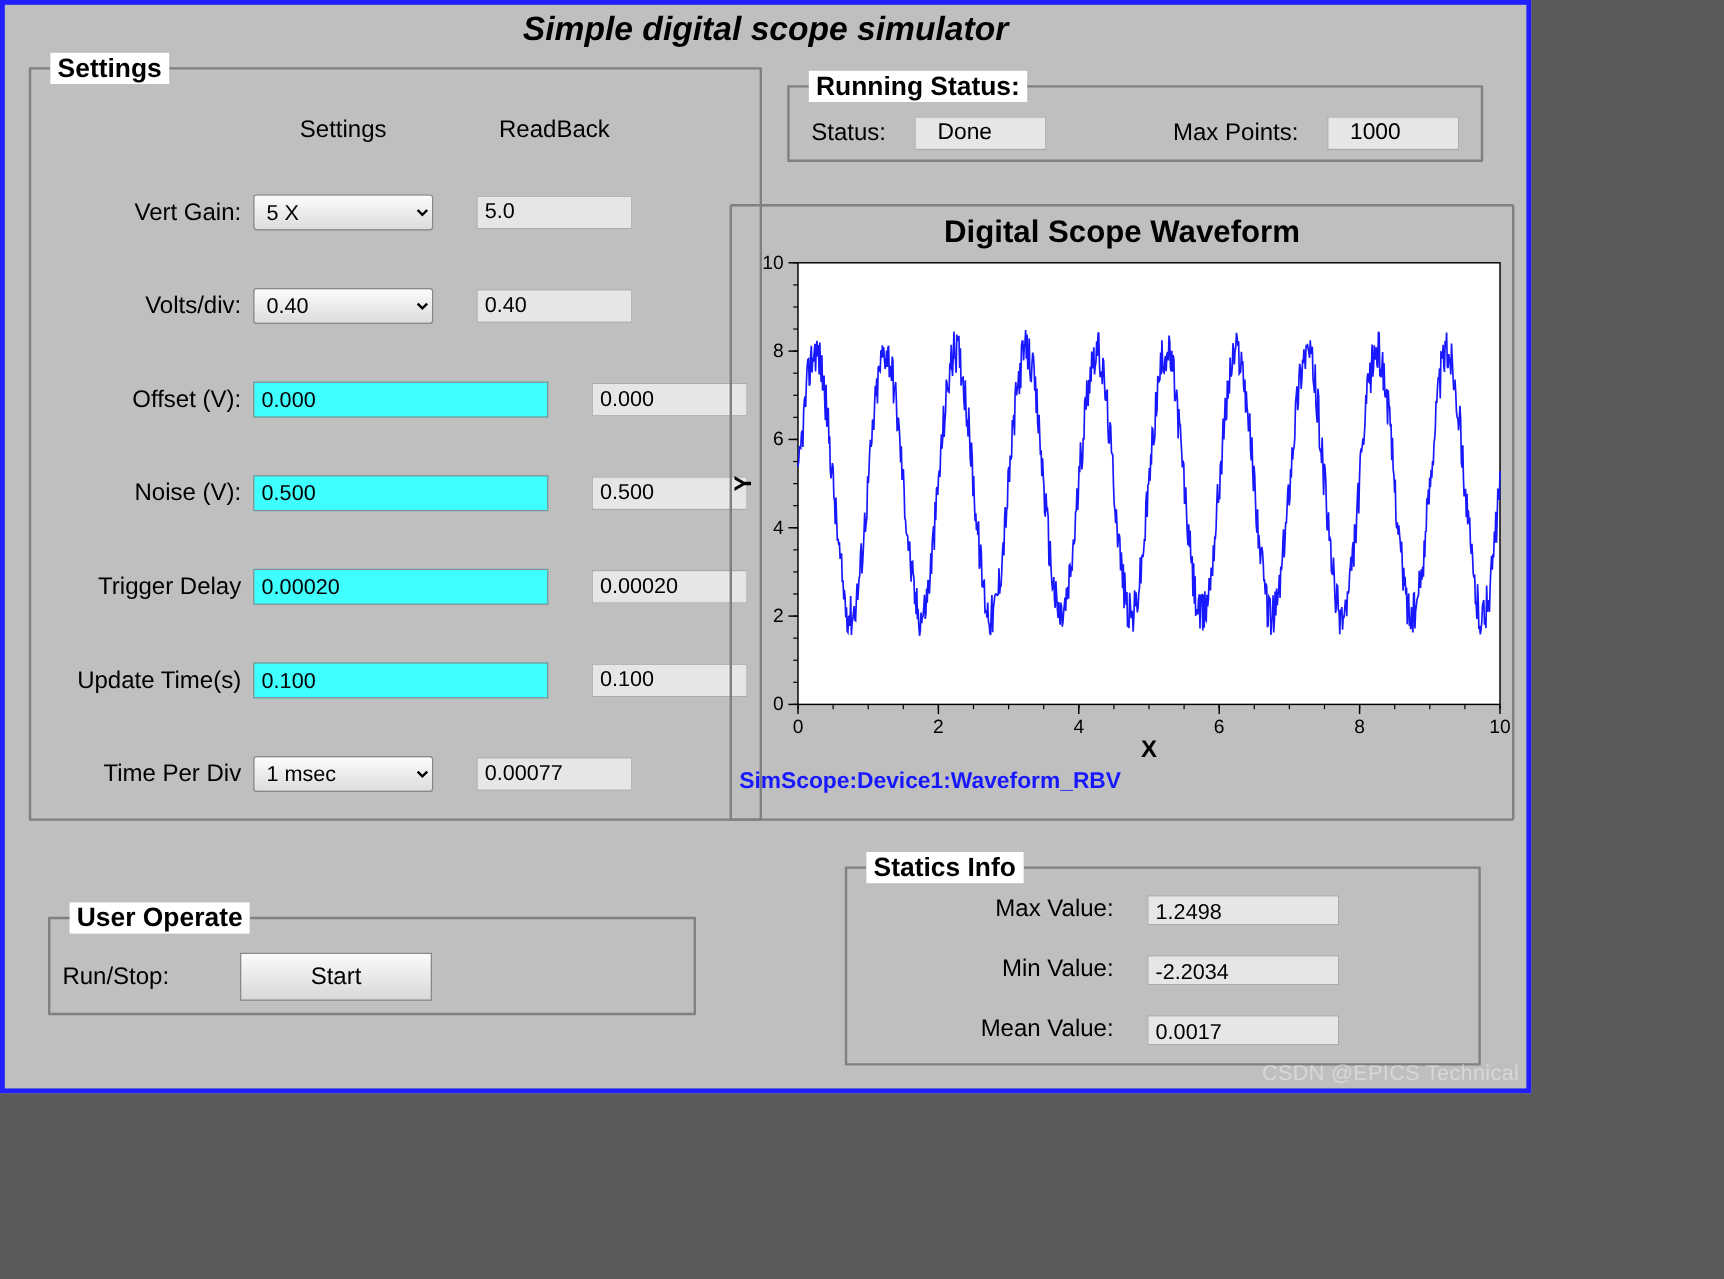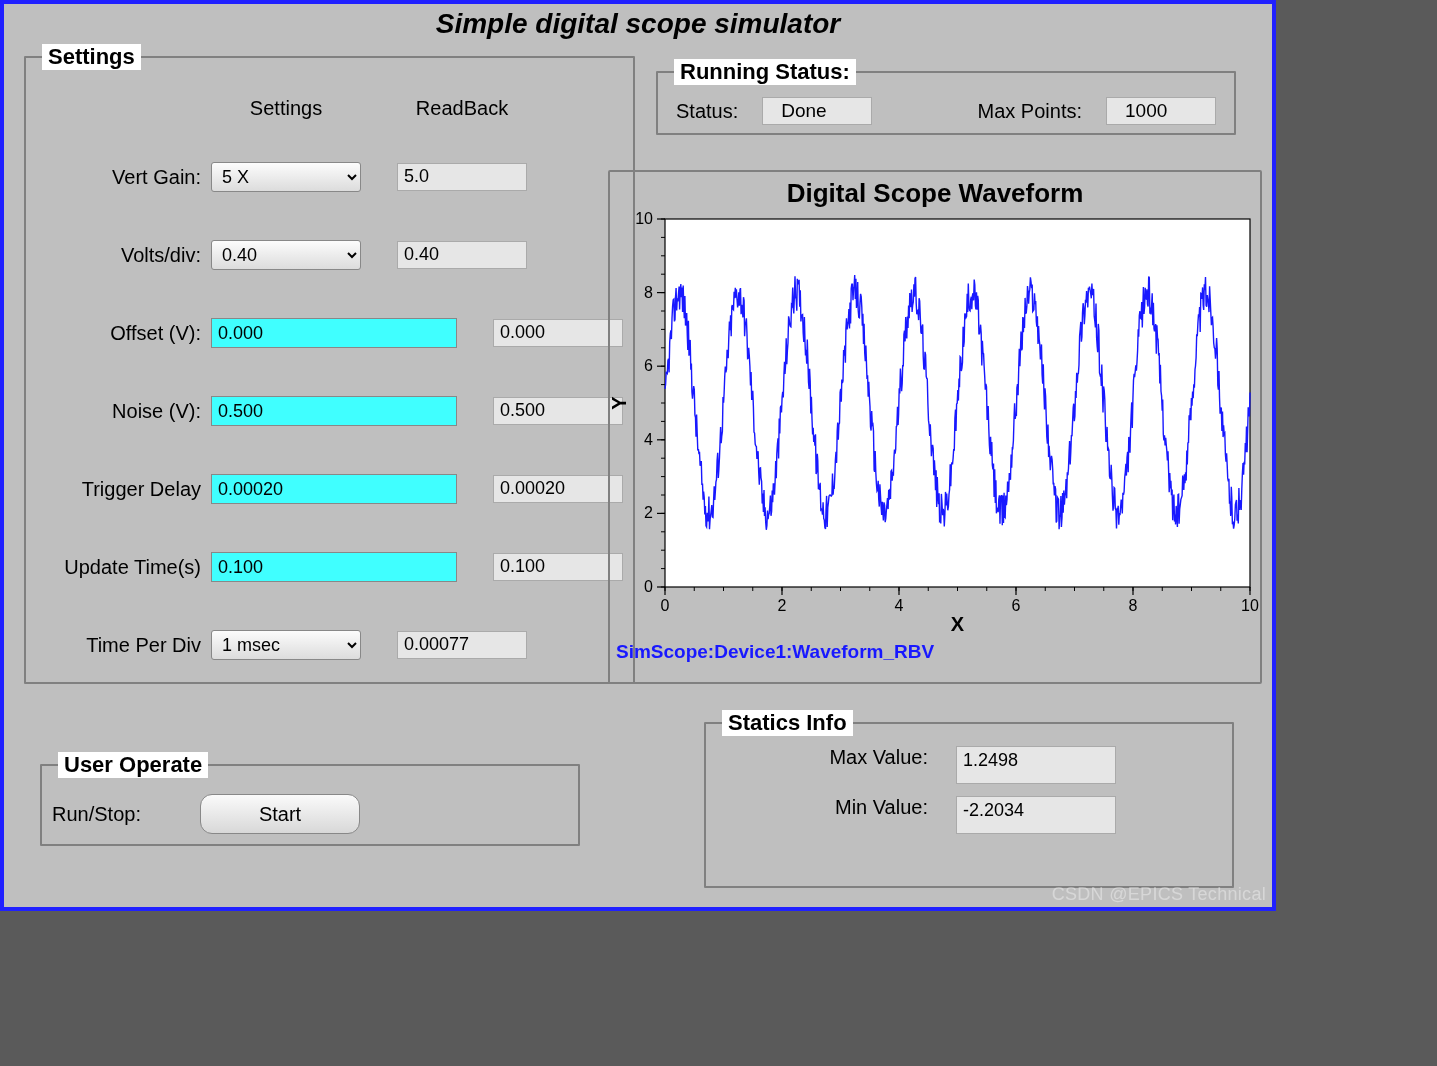--- a/index.html
+++ b/index.html
@@ -74,27 +74,27 @@
 
     .waveform-box { border:2px solid #808080; border-radius:2px; padding:0; }
     .wf-title { text-align:center; font-size:26px; font-weight:bold; padding:6px 0 0 0; }
     .plot-area { position:relative; width:100%; height:430px; }
     .pv-name { font-size:19px; font-weight:bold; color:#1818ff; padding:2px 0 4px 6px; }
 
     .operate-row { display:flex; align-items:center; gap:18px; padding-top:6px; }
     button.btn {
       width:160px; height:40px; font-size:20px;
       background: linear-gradient(#fafafa,#d8d8d8);
-      border:1px solid #888; border-radius:12px; cursor:pointer;
+      border:1px solid #888; border-radius:0; cursor:pointer;
     }
     .oplbl { font-size:20px; width:130px; }
 
     .stats-row { display:flex; height:50px; }
     .stats-lbl { flex:0 0 240px; text-align:right; padding-right:28px; font-size:20px; }
-    .stats-val { flex:0 0 160px; background:#e6e6e6; border:1px solid #aaa; height:38px; font-size:18px; padding:3px 6px; }
+    .stats-val { flex:0 0 160px; background:#e6e6e6; border:1px solid #aaa; height:25px; font-size:18px; padding:3px 6px; }
 
     select.dropdown {
       background: linear-gradient(#fcfcfc,#dcdcdc);
       border:1px solid #888; border-radius:3px;
     }
 
     .watermark {
       position:absolute; right:6px; bottom:2px; color:rgba(255,255,255,0.38);
       font-size:18px; letter-spacing:0.3px; pointer-events:none;
     }
@@ -265,17 +265,21 @@
     <legend>Statics Info</legend>
     <div id="stats-rows">
         <div class="stats-row">
           <div class="stats-lbl">Max Value:</div>
           <div class="stats-val">1.2498</div>
         </div>
         <div class="stats-row">
           <div class="stats-lbl">Min Value:</div>
           <div class="stats-val">-2.2034</div>
         </div>
+        <div class="stats-row">
+          <div class="stats-lbl">Mean Value:</div>
+          <div class="stats-val">0.0017</div>
+        </div>
       </div>
   </fieldset>
 
   <div class="watermark">CSDN @EPICS Technical</div>
 </div>
 
 </body></html>

